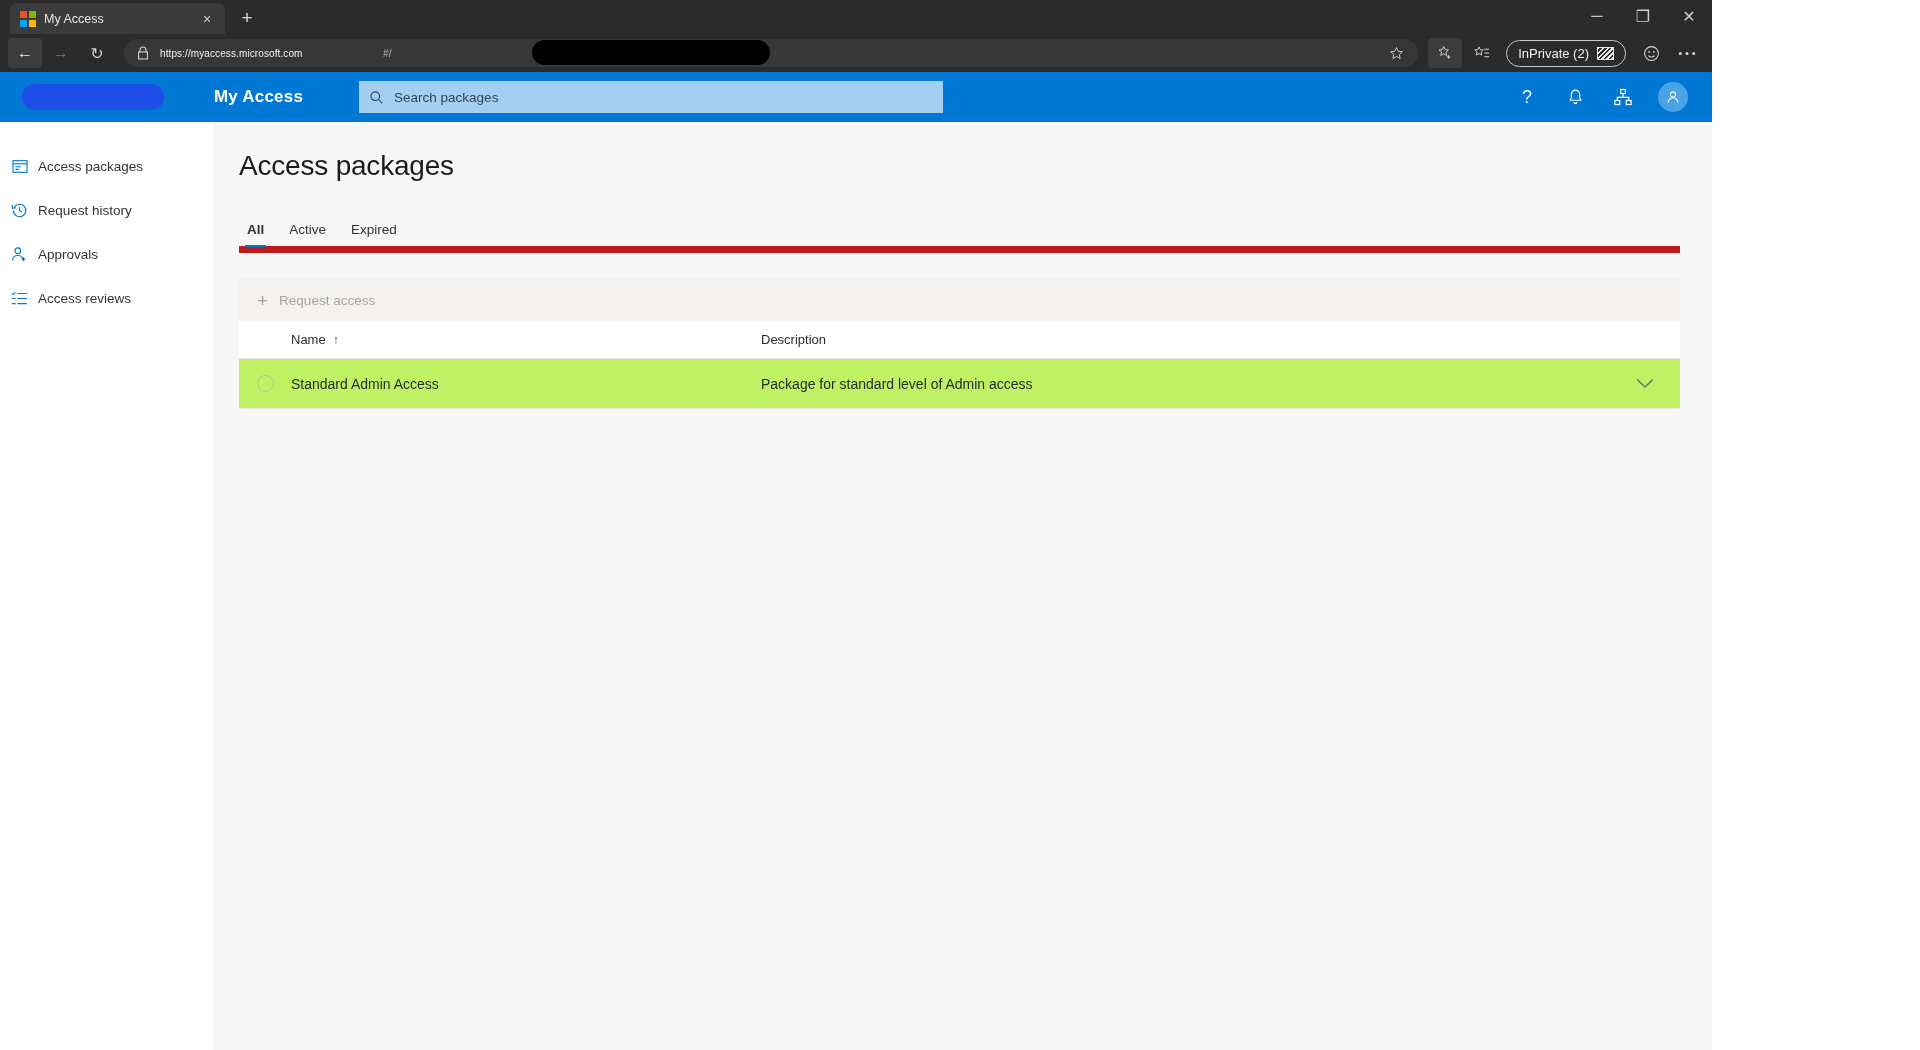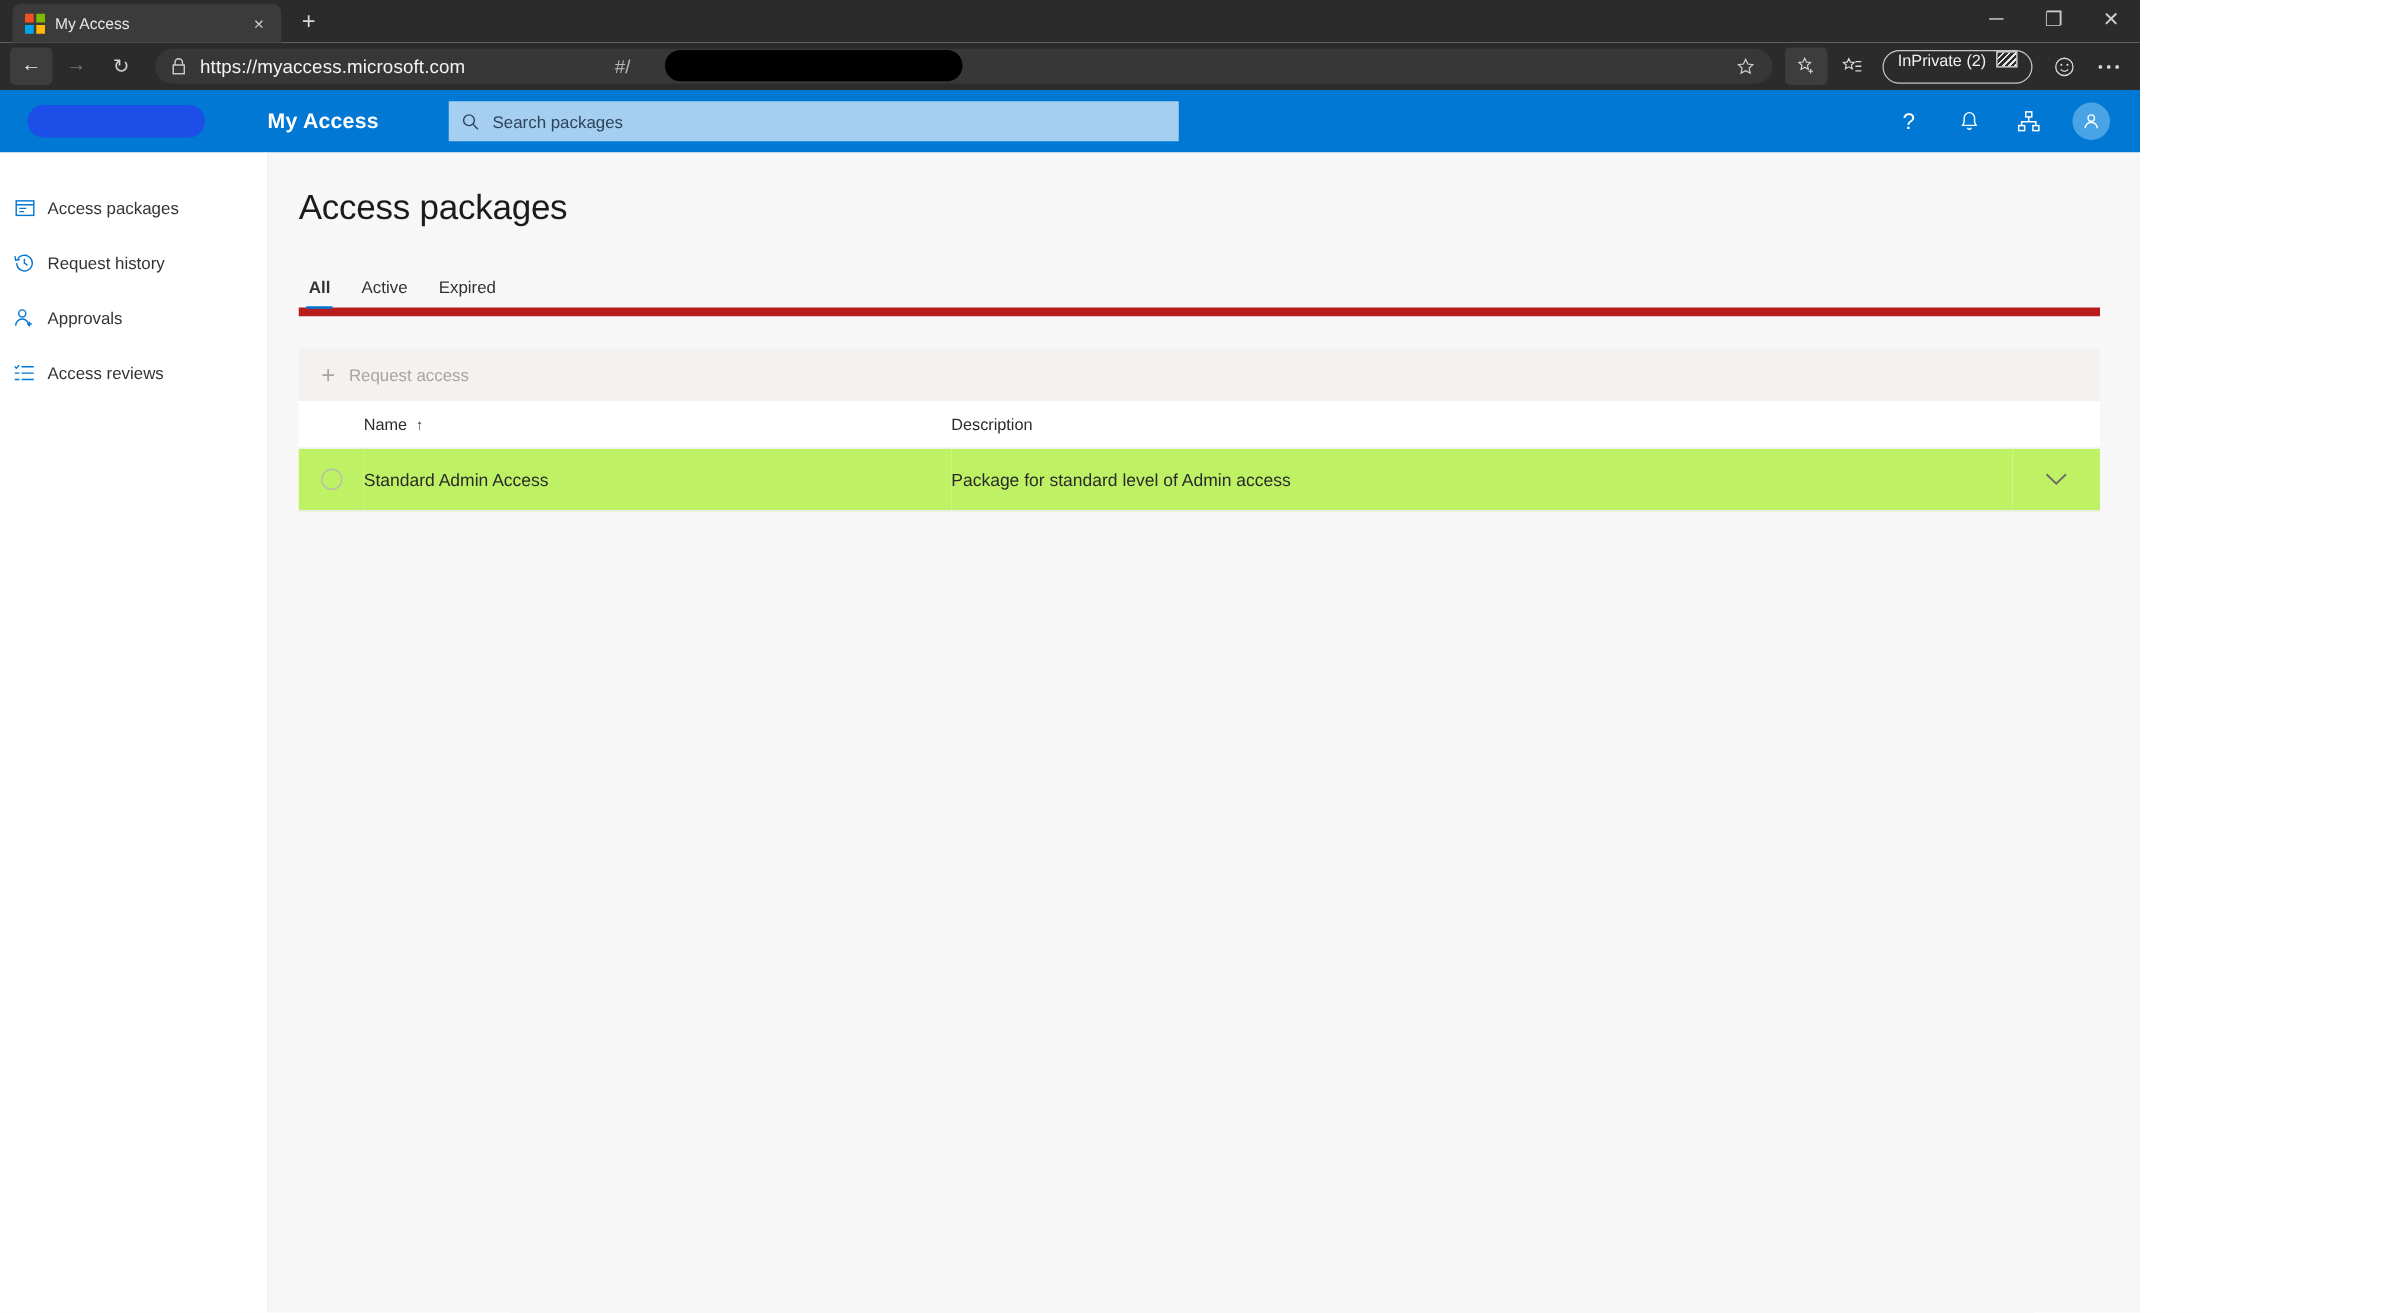--- a/index.html
+++ b/index.html
@@ -48,35 +48,35 @@
     justify-content: center; border-radius: 4px; color: #cfcfcf; }
   .navbtn.back { background: #3d3d3d; color: #e8e8e8; }
   .navbtn.fwd { color: #777; }
   .urlbar {
     flex: 1 1 auto; height: 28px; background: #373737; border-radius: 14px;
     margin: 0 8px; display: flex; align-items: center; padding: 0 10px;
     position: relative; overflow: hidden;
   }
   .lock { width: 18px; color: #d2d2d2; display: flex; align-items: center;
     justify-content: center; flex: 0 0 18px; margin-right: 8px; }
-  .urltext { color: #f2f2f2; font-size: 15px; white-space: nowrap;
+  .urltext { color: #f2f2f2; font-size: 10px; white-space: nowrap;
     letter-spacing: .1px; }
   .urltext .dim { color: #b9b9b9; }
   .redact-url {
     position: absolute; left: 408px; top: 1px; width: 238px; height: 25px;
     background: #000; border-radius: 13px;
   }
   .urlfav { position: absolute; right: 8px; color: #d0d0d0; width: 28px;
     height: 26px; display: flex; align-items: center; justify-content: center; }
   .tbicon { width: 34px; height: 30px; display: flex; align-items: center;
     justify-content: center; color: #d8d8d8; border-radius: 4px; flex: 0 0 34px; }
   .tbicon.fav { background: #3d3d3d; }
   .inprivate {
     height: 27px; border: 1px solid #c8c8c8; border-radius: 14px; color: #f0f0f0;
-    font-size: 13px; display: flex; align-items: flex-start; gap: 8px; padding: 0 11px;
+    font-size: 13px; display: flex; align-items: center; gap: 8px; padding: 0 11px;
     margin: 0 6px; flex: 0 0 auto;
   }
   .ip-glyph { width: 17px; height: 13px; border: 1px solid #e7e7e7;
     background: repeating-linear-gradient(-45deg,#e7e7e7 0 1.5px,transparent 1.5px 3.5px); }
 
   
   .app { flex: 1 1 auto; display: flex; flex-direction: column; background: #ffffff; }
 
   .appbar {
     height: 50px; background: #0078d4; display: flex; align-items: center;

